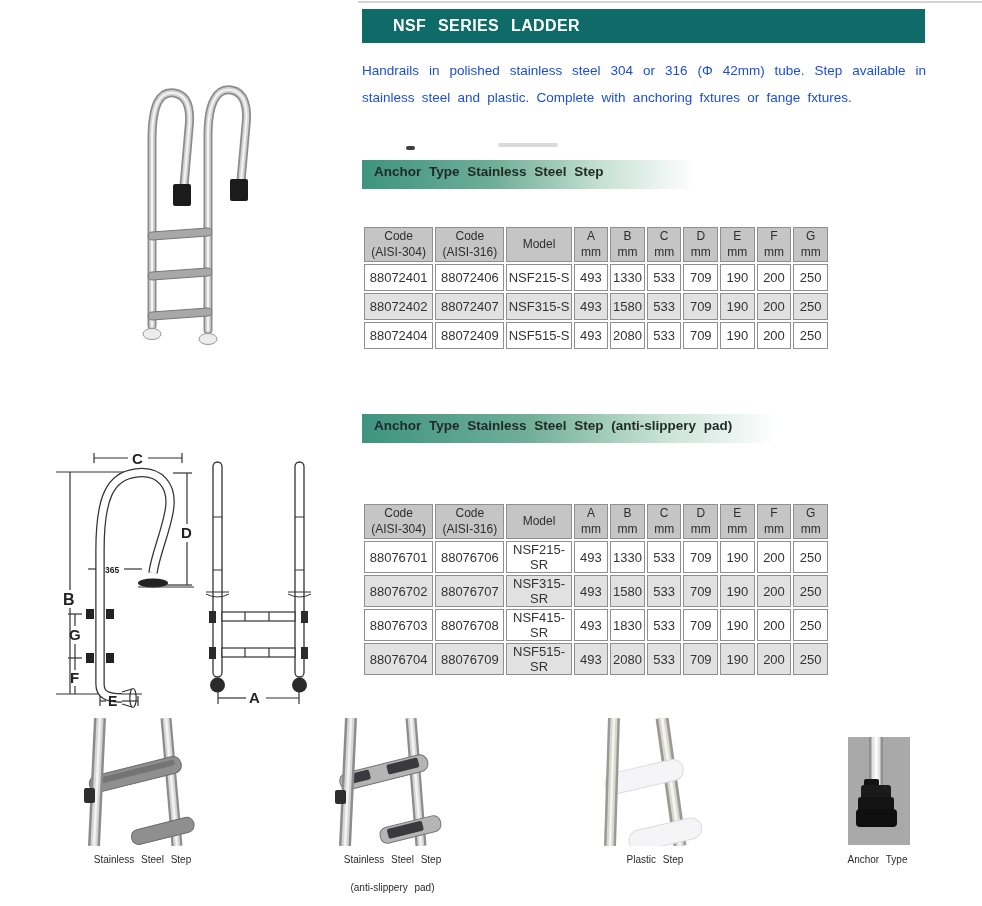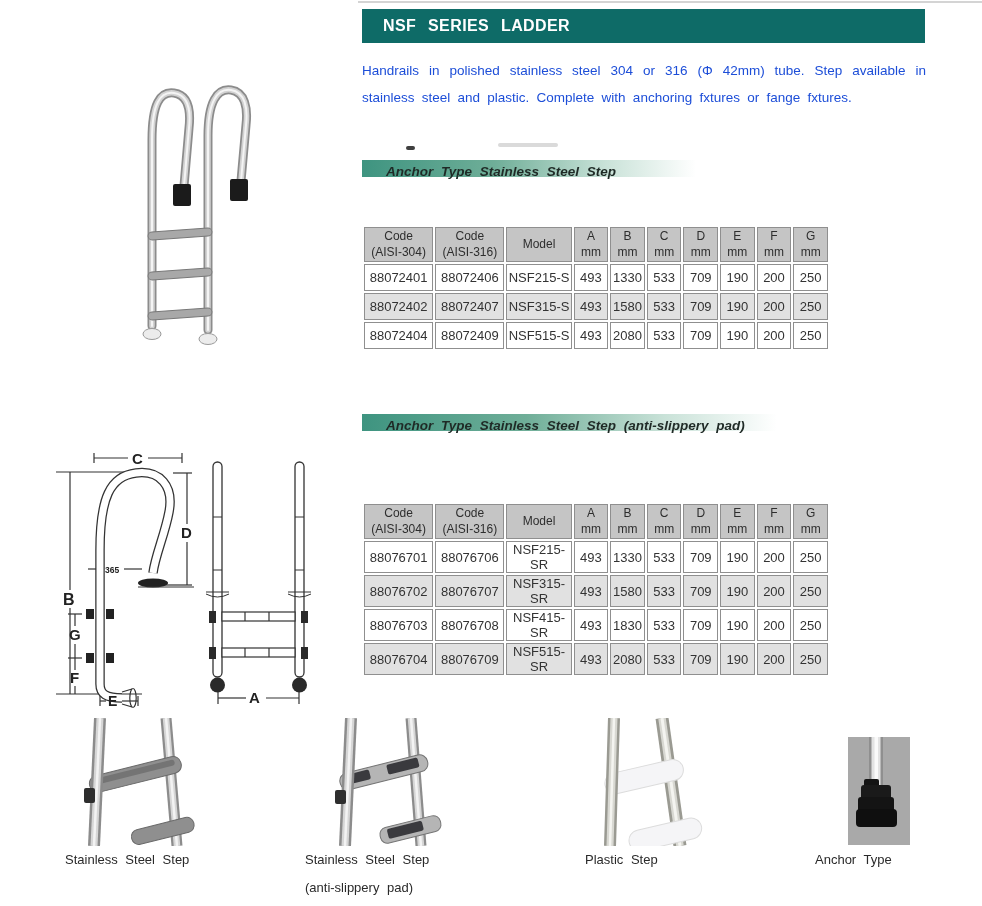--- a/index.html
+++ b/index.html
@@ -6,36 +6,35 @@
   body{
     width:982px;height:906px;background:#ffffff;position:relative;
     font-family:"Liberation Sans", sans-serif;overflow:hidden;
     -webkit-font-smoothing:antialiased;
   }
   .abs{position:absolute;}
   .top-edge{left:358px;top:1px;width:624px;height:2px;background:#d4d4d4;}
   .banner{
     left:362px;top:9px;width:563px;height:34px;background:#0e6b67;
     color:#ffffff;font-weight:bold;font-size:16px;line-height:34px;
-    padding-left:21px;box-sizing:border-box;word-spacing:7px;letter-spacing:0.4px;
+    padding-left:31px;box-sizing:border-box;word-spacing:7px;letter-spacing:0.4px;
   }
   .desc{
     left:362px;top:57px;width:564px;margin:0;
     font-size:13.5px;color:#1d4ed8;line-height:27px;
     text-align:justify;word-spacing:3.5px;
   }
   .artifact{position:absolute;border-radius:2px;}
   .a1{left:406px;top:146px;width:9px;height:4px;background:#3f3f3f;}
   .a2{left:498px;top:143px;width:60px;height:4px;background:#dadada;}
   .secbar{
-    position:absolute;height:17px;line-height:23px;
+    position:absolute;height:29px;line-height:23px;
     font-weight:bold;font-size:13.5px;color:#1f2a26;
-    padding-left:24px;box-sizing:border-box;word-spacing:4px;
+    padding-left:12px;box-sizing:border-box;word-spacing:4px;
     background:linear-gradient(to right,#3e9480 0%,#6fae98 38%,#c9e2d8 70%,#ffffff 96%);
-    font-style:italic;
   }
   .sec1{left:362px;top:160px;width:348px;}
   .sec2{left:362px;top:414px;width:432px;}
   table.spec{
     position:absolute;left:362px;width:468px;
     border-collapse:separate;border-spacing:2px;table-layout:fixed;
   }
   #table1{top:225px;}
   #table2{top:502px;}
   table.spec th, table.spec td{
@@ -45,22 +44,22 @@
   table.spec th{
     background:#c5c5c5;font-weight:normal;font-size:12px;color:#2e2e2e;
     height:33px;white-space:pre-line;line-height:1.3;
   }
   table.spec td{
     background:#ffffff;font-size:13px;color:#333333;height:25px;
   }
   table.spec tbody tr:nth-child(even) td{background:#e1e1e1;}
   .fig-img{position:absolute;}
   .cap{
-    position:absolute;top:846px;font-size:13px;color:#2a2a2a;
-    word-spacing:4px;line-height:28px;
+    position:absolute;top:846px;font-size:10px;color:#2a2a2a;
+    text-align:center;word-spacing:4px;line-height:28px;
   }
   .cap1{left:65px;width:155px;}
   .cap2{left:305px;width:175px;}
   .cap3{left:585px;width:140px;}
   .cap4{left:815px;width:125px;}
   .dimlabel{font-family:"Liberation Sans",sans-serif;font-weight:bold;fill:#222;}
 </style>
 </head>
 <body>
 

